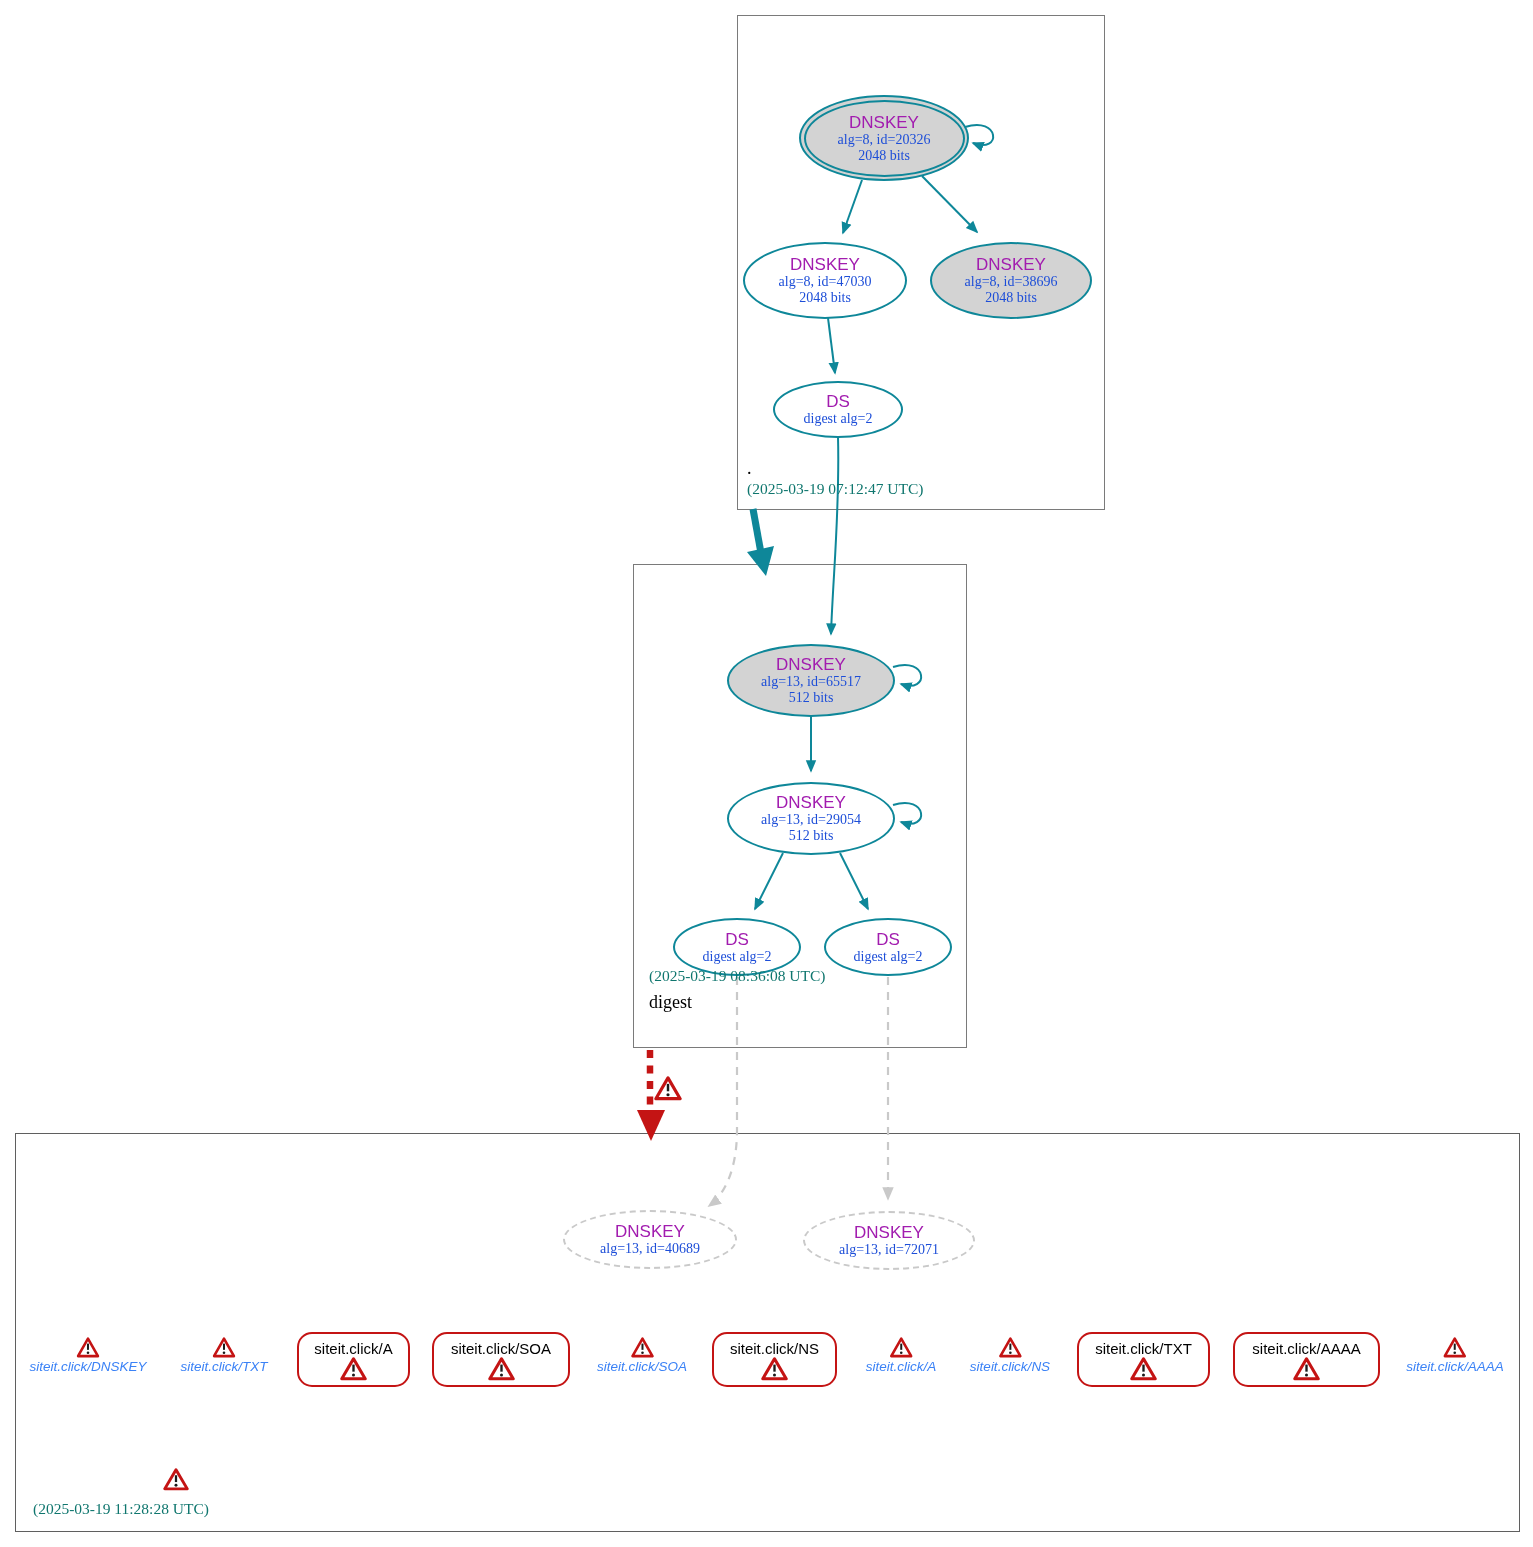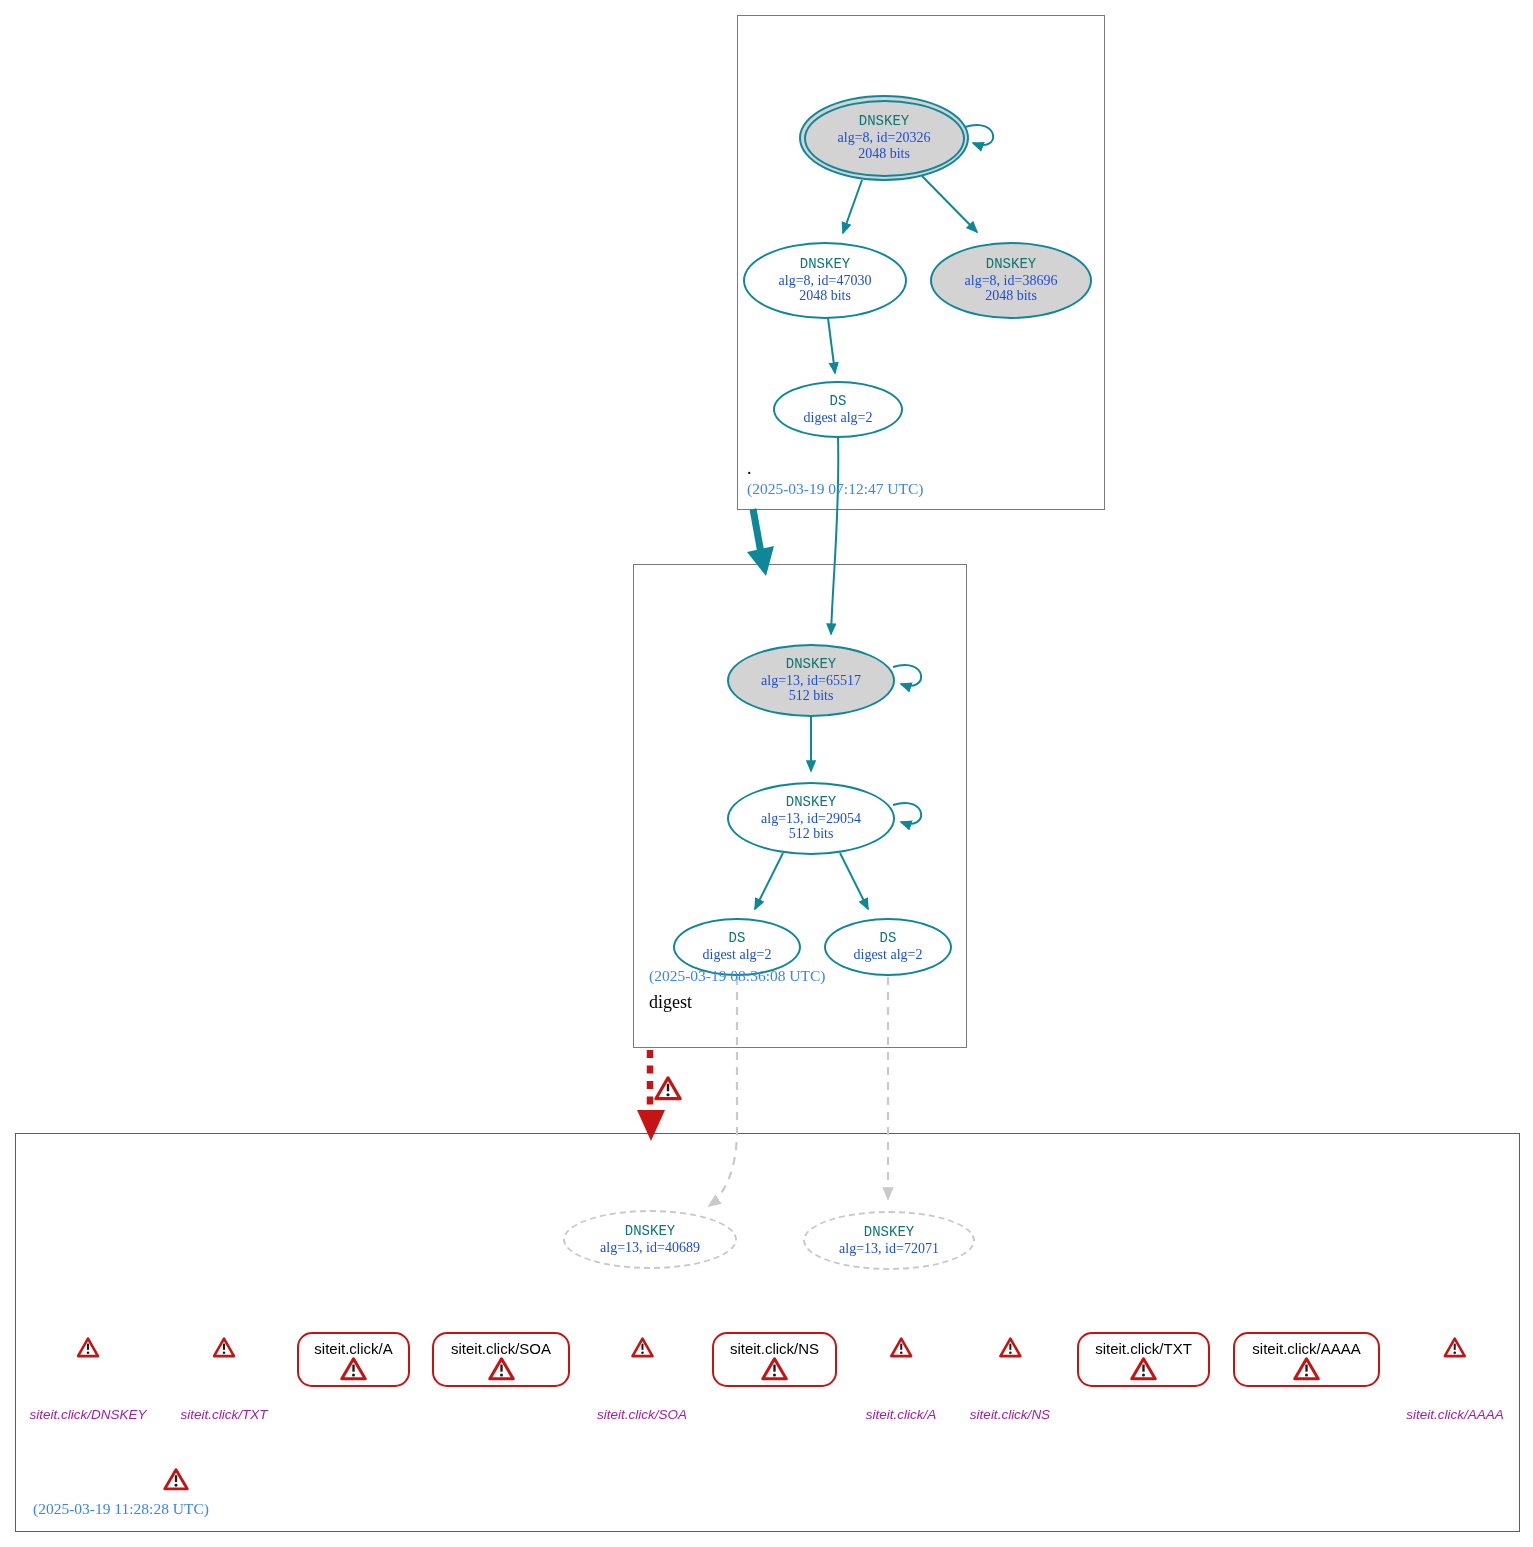--- a/index.html
+++ b/index.html
@@ -4,40 +4,40 @@
 <style>
   html,body{margin:0;padding:0;background:#fff;}
   .canvas{position:relative;width:1533px;height:1547px;background:#ffffff;overflow:hidden;
           font-family:"Liberation Sans",sans-serif;}
   svg.edges{position:absolute;left:0;top:0;width:1533px;height:1547px;pointer-events:none;}
 
   .zone-box{position:absolute;border:1px solid #7a7a7a;background:transparent;}
   .zone-box.dark{border-color:#5f5f5f;}
 
   .zone-label{position:absolute;font-family:"Liberation Serif",serif;font-size:18px;color:#000;}
-  .zone-ts{position:absolute;font-family:"Liberation Serif",serif;font-size:15.5px;color:#3b82f6;}
+  .zone-ts{position:absolute;font-family:"Liberation Serif",serif;font-size:15.5px;color:#0f766e;}
 
   .node{position:absolute;border:2.2px solid #0e8799;border-radius:50%;background:#fff;
         display:flex;align-items:center;justify-content:center;text-align:center;box-sizing:border-box;}
   .node.gray{background:#d3d3d3;}
   .node.double::before{content:"";position:absolute;inset:2.5px;border:2px solid #0e8799;border-radius:50%;}
   .node.dashed{border:2px dashed #c9c9c9;background:#fff;}
   .nlabel{position:relative;z-index:2;line-height:1.12;}
-  .ntitle{font-size:14px;color:#0f766e;font-family:Liberation Mono, monospace;}
+  .ntitle{font-size:17px;color:#a21caf;}
   .ndetail{font-size:14px;font-family:"Liberation Serif",serif;color:#1d4ed8;}
 
   .warn-icon{display:inline-block;line-height:0;}
   .warn-icon svg{display:block;width:100%;height:100%;}
   .warn-sm{width:23px;height:21px;}
   .warn-md{width:27px;height:24px;}
   .warn-abs{position:absolute;}
 
   .rrset-plain{position:absolute;top:1337px;transform:translateX(-50%);
                display:flex;flex-direction:column;align-items:center;gap:1px;}
-  .rrset-gray-label{font-size:13.5px;font-style:italic;color:#a21caf;white-space:nowrap;margin-top:48px;}
+  .rrset-gray-label{font-size:13.5px;font-style:italic;color:#3b82f6;white-space:nowrap;}
 
   .rrset-box{position:absolute;top:1332px;height:55px;box-sizing:border-box;border:2.2px solid #c41414;
              border-radius:15px;background:#fff;display:flex;flex-direction:column;align-items:center;
              justify-content:center;gap:0px;padding-top:2px;}
   .rrset-box-label{font-size:15px;color:#000;white-space:nowrap;}
 </style>
 </head>
 <body>
 
 <div class="canvas">

